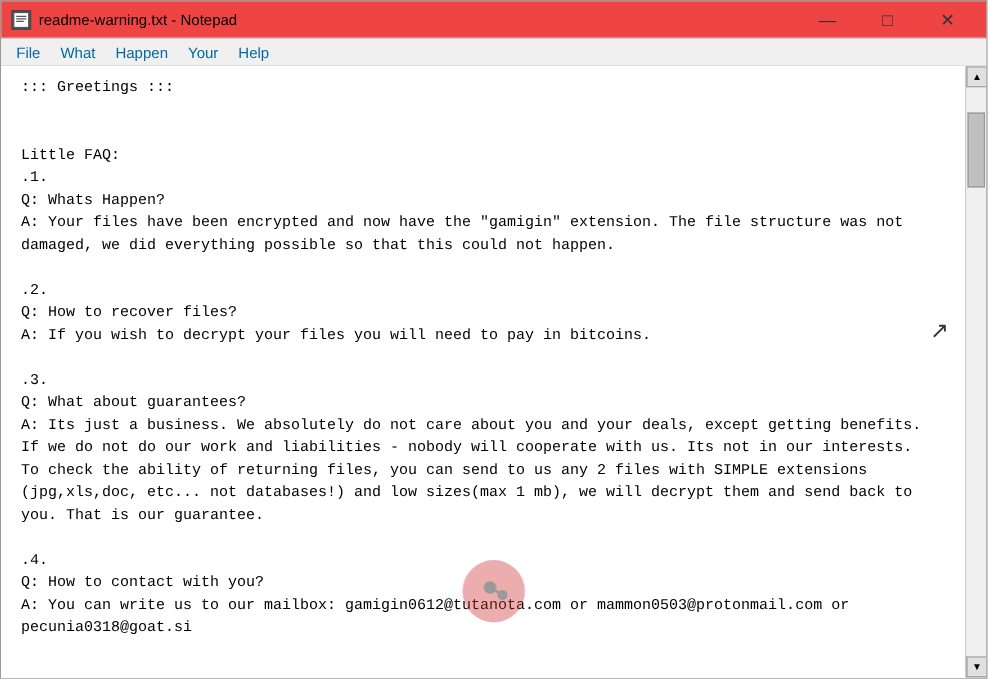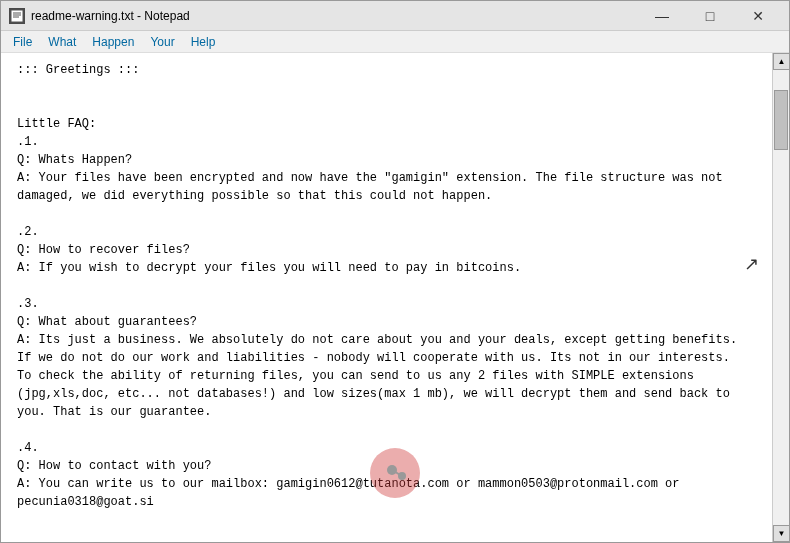--- a/index.html
+++ b/index.html
@@ -23,21 +23,21 @@
       width: 790px;
       height: 543px;
       background: #ffffff;
       border: 1px solid #999;
       display: flex;
       flex-direction: column;
       box-shadow: 2px 2px 8px rgba(0,0,0,0.3);
     }
 
     .title-bar {
-      background: #e5e5e5;
+      background: #ef4444;
       height: 30px;
       display: flex;
       align-items: center;
       padding: 0 8px;
       border-bottom: 1px solid #ccc;
       user-select: none;
     }
 
     .title-bar-icon {
       width: 16px;

